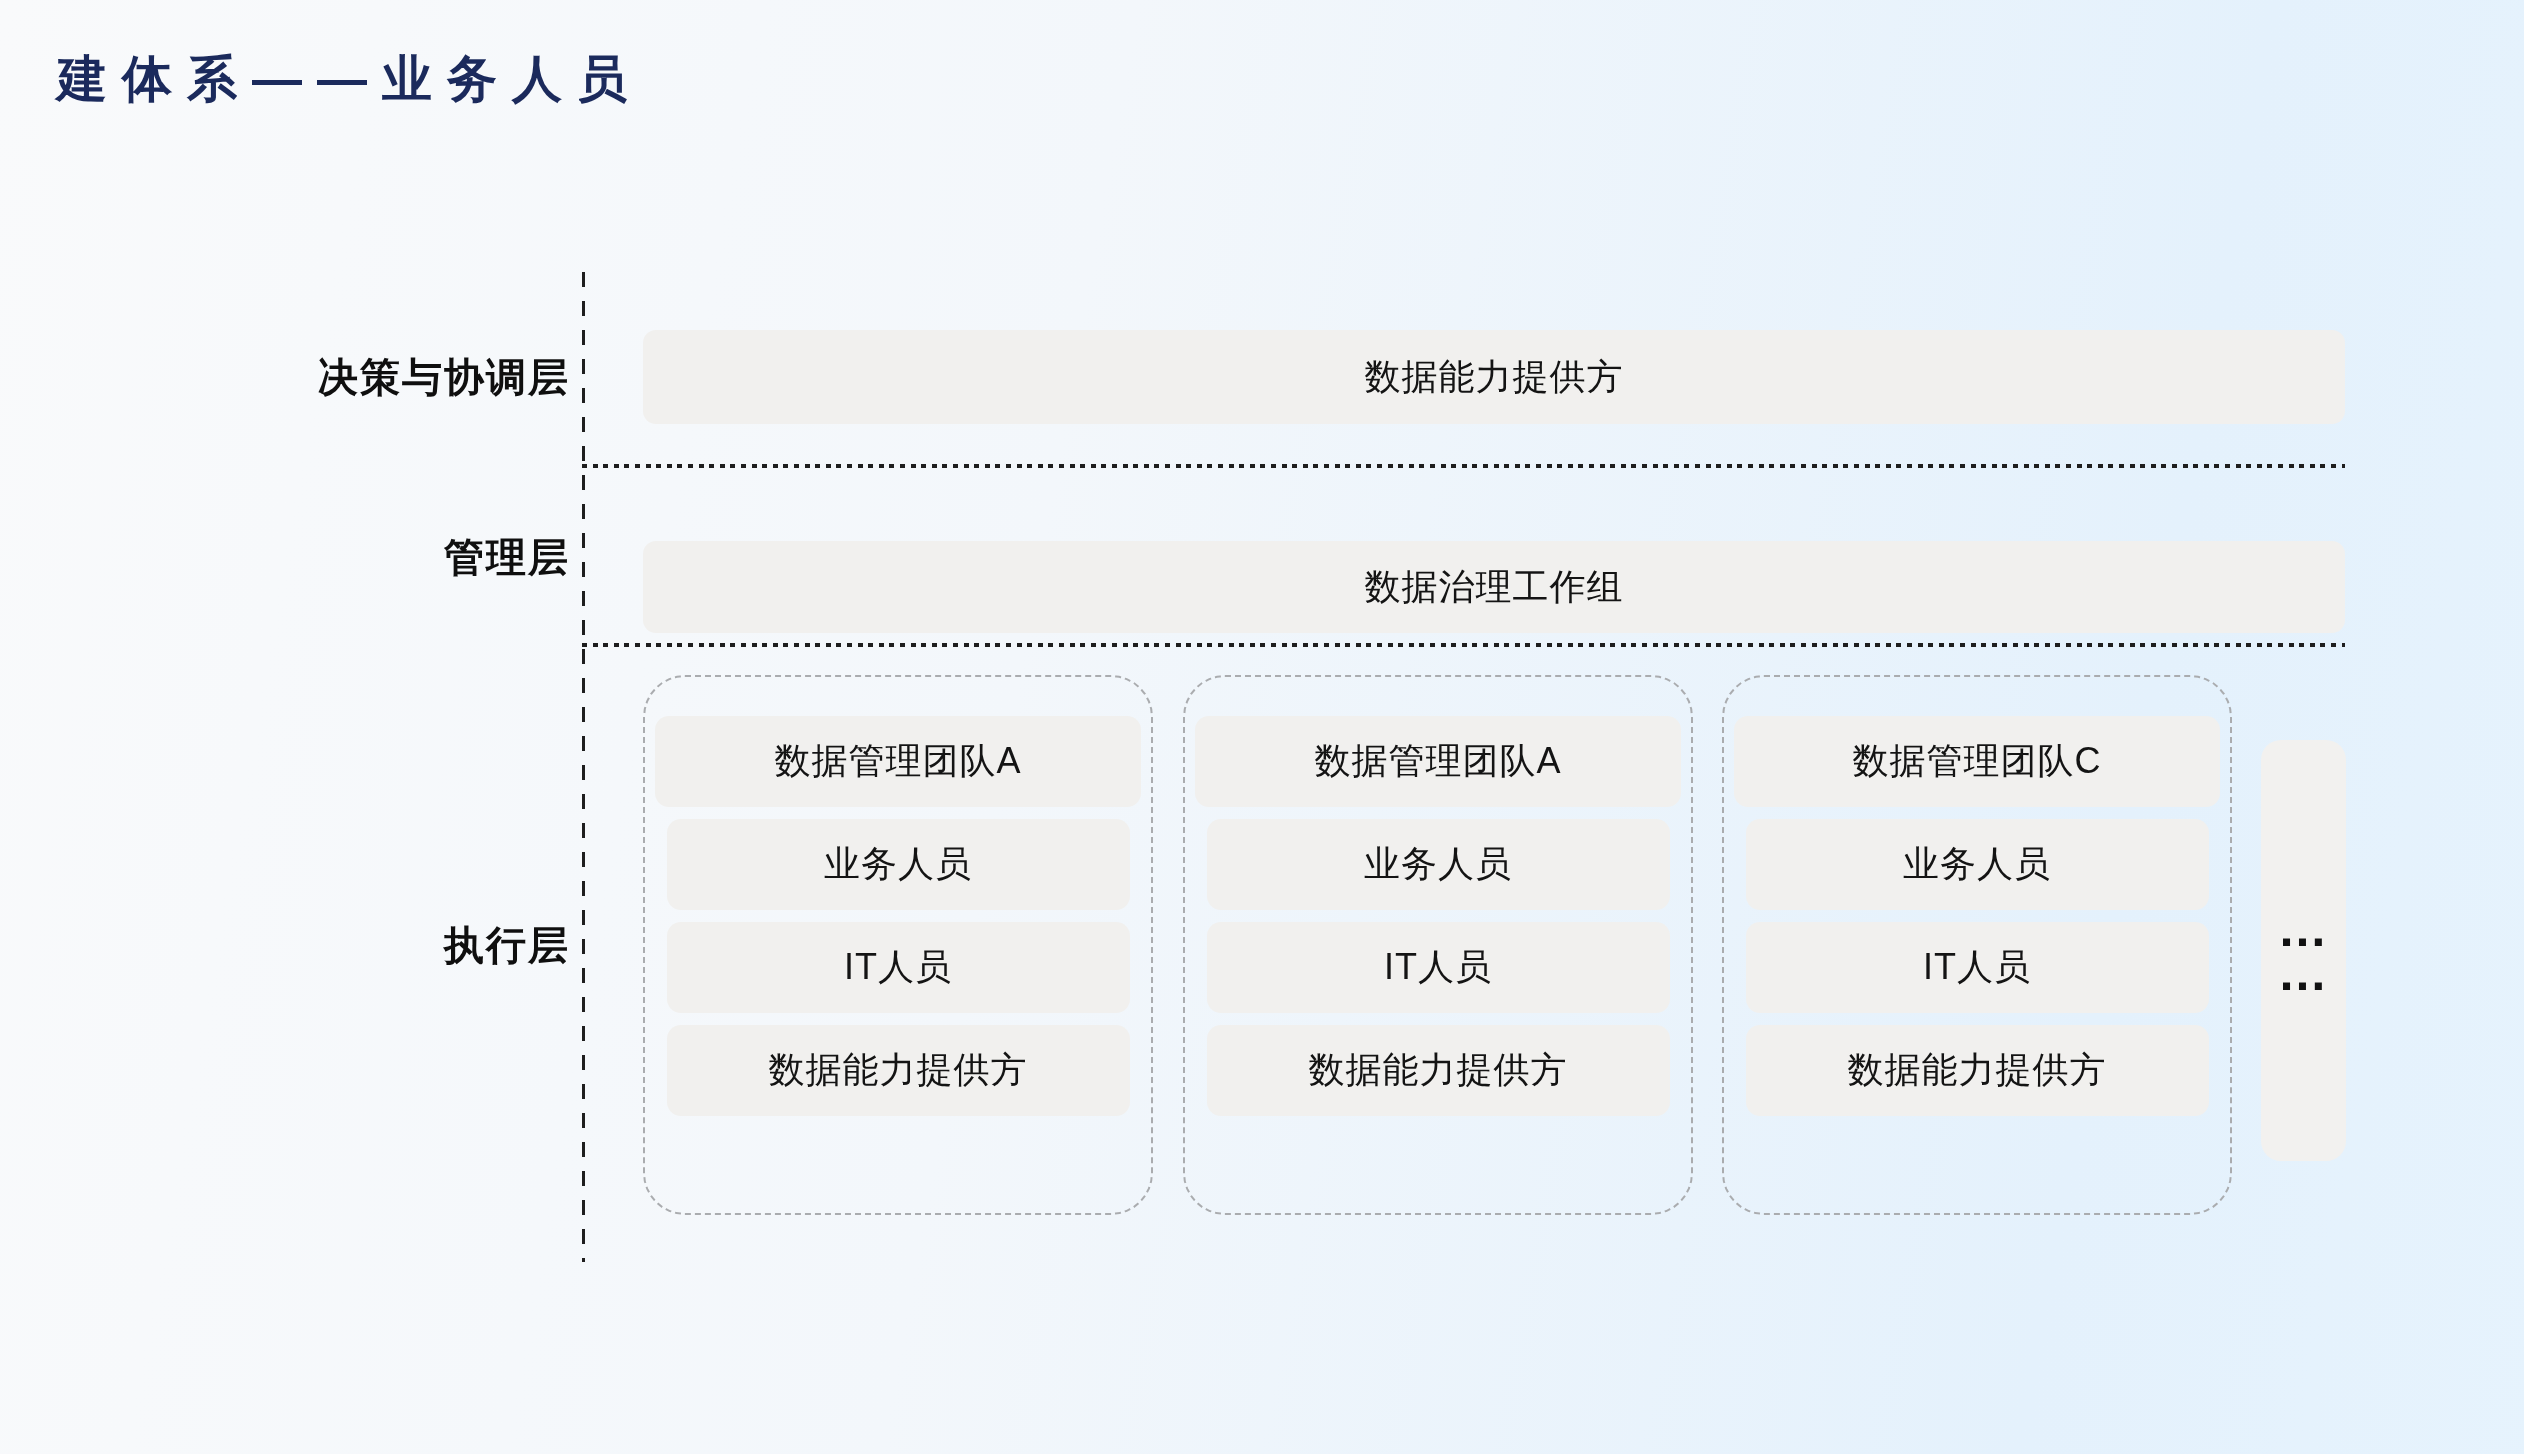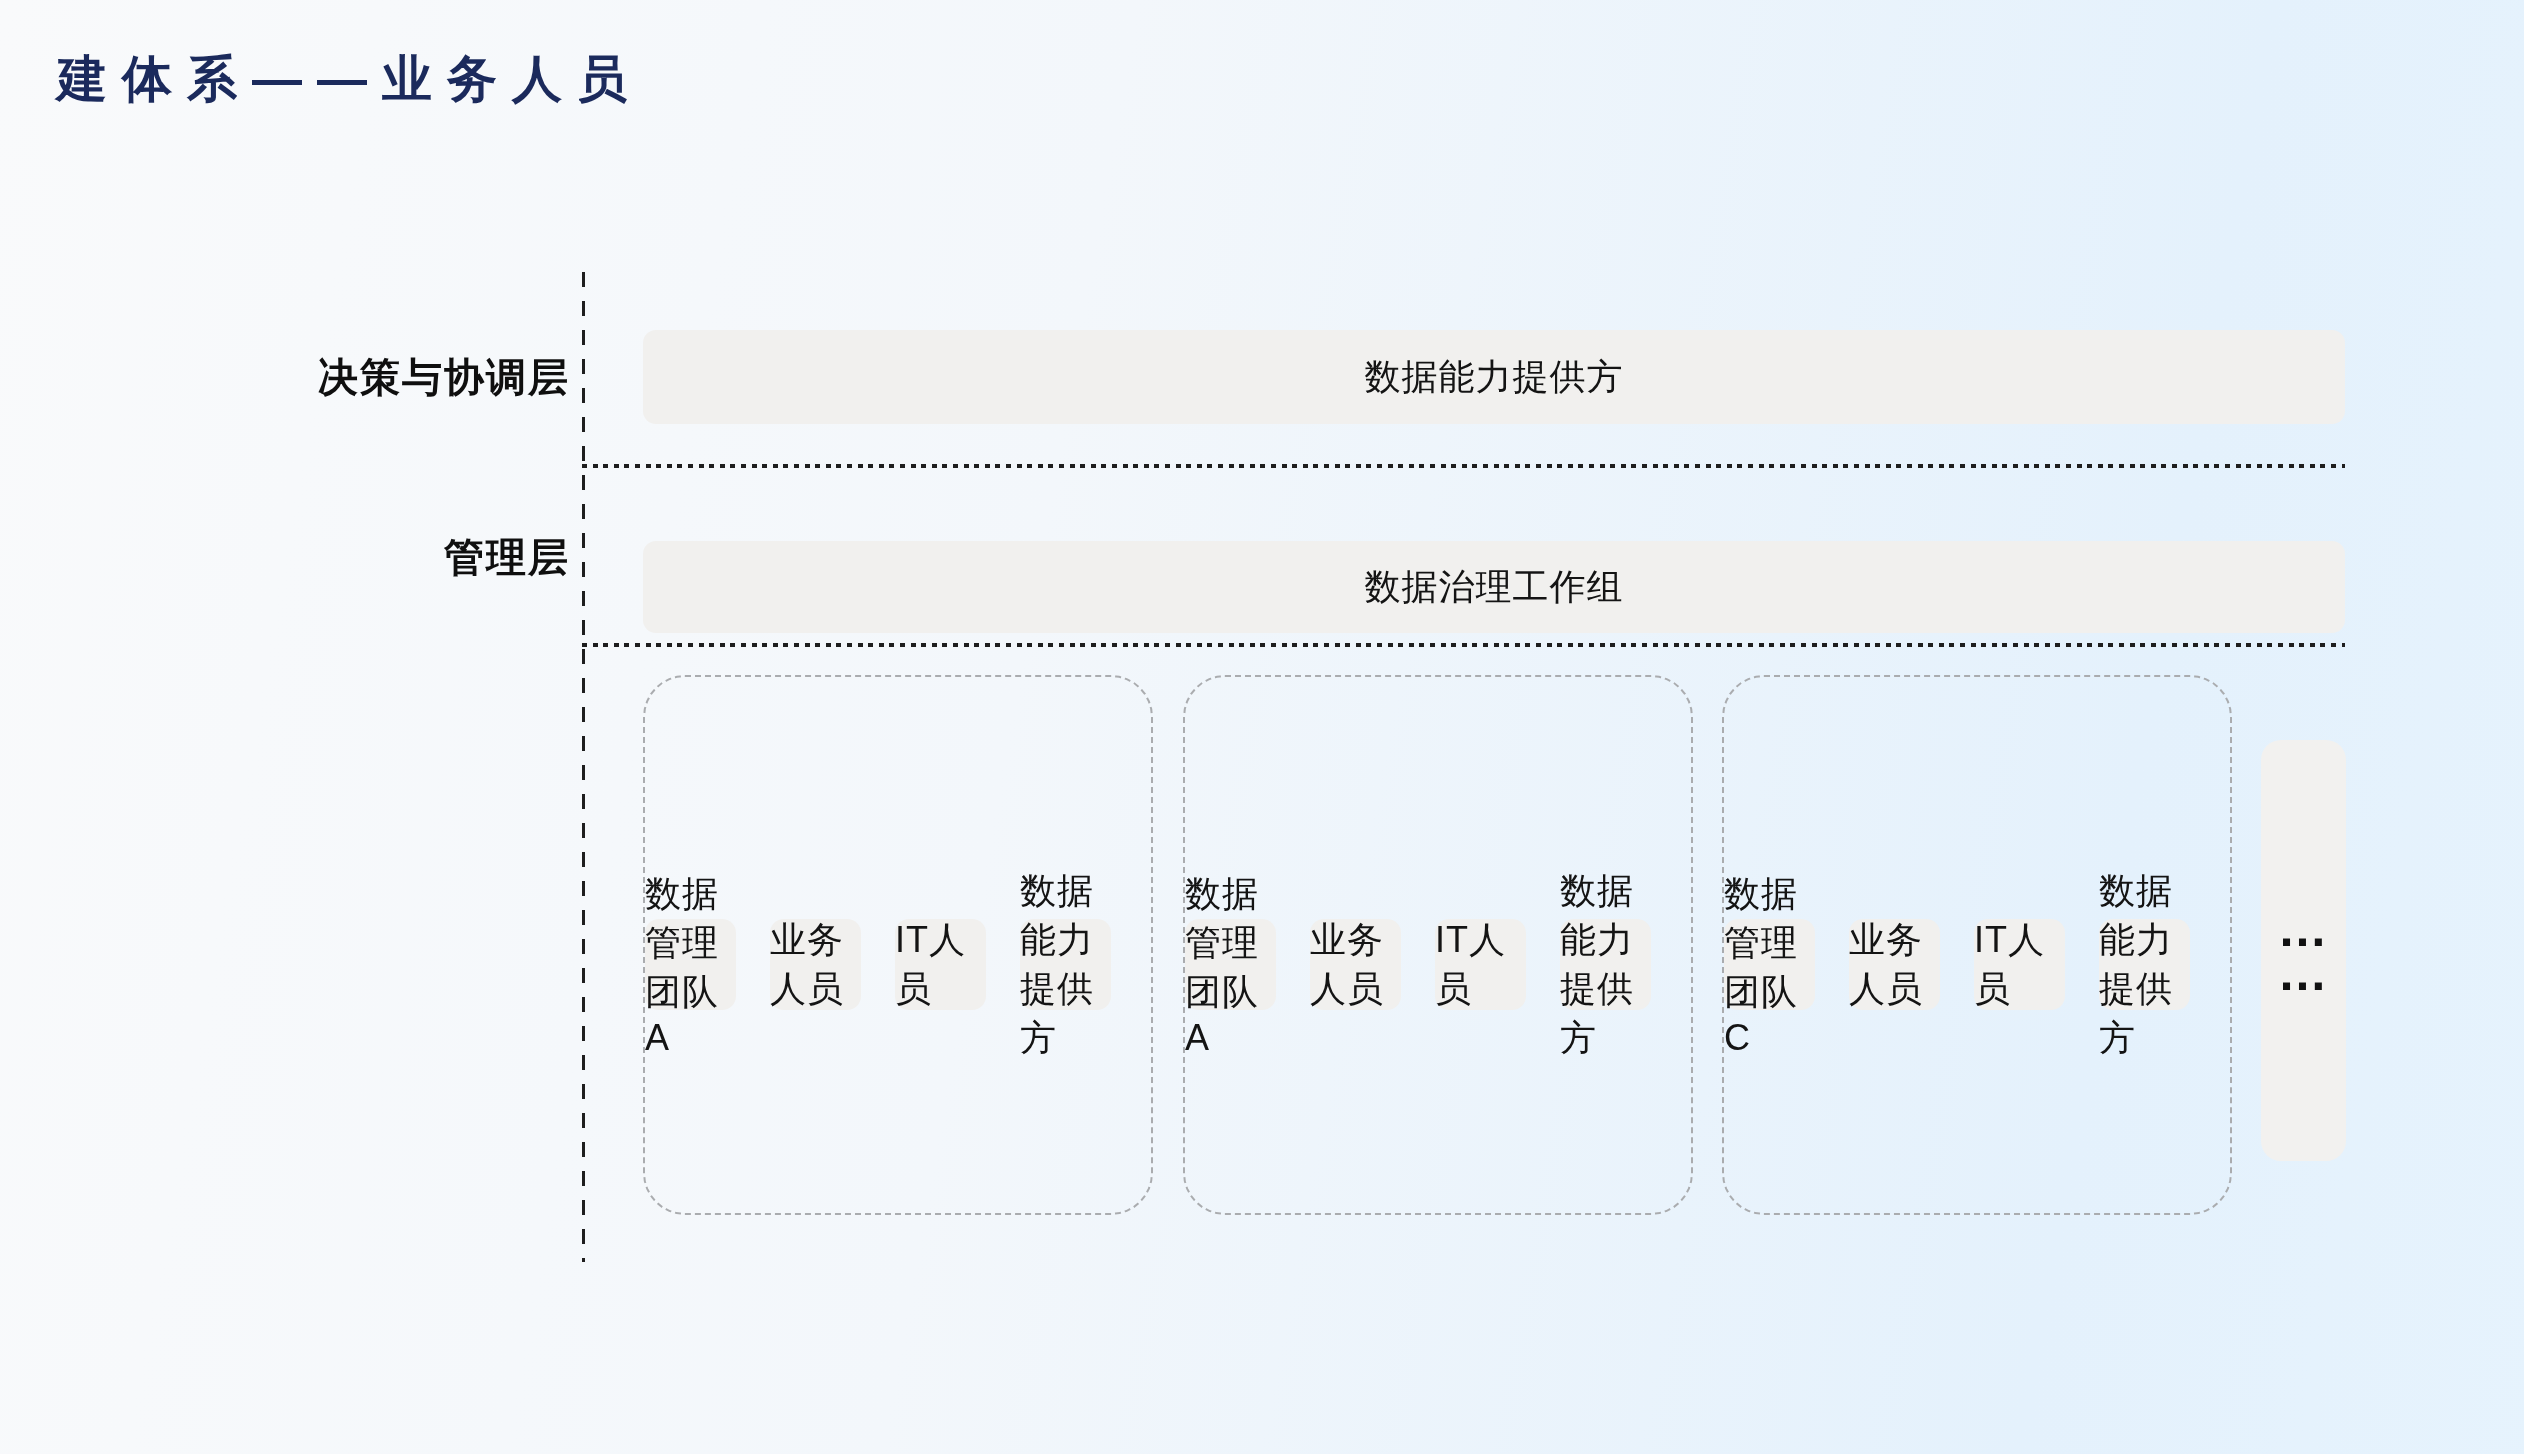--- a/index.html
+++ b/index.html
@@ -39,22 +39,22 @@
     position:absolute;left:643px;width:1702px;height:94px;
     background:#f1f0ee;border-radius:13px;
     display:flex;align-items:center;justify-content:center;
     font-size:36px;color:#141414;letter-spacing:1px;
   }
   .rowbox.r1{top:330px;}
   .rowbox.r2{top:541px;height:92px;}
   .team{
     position:absolute;top:675px;width:510px;height:540px;
     border:2px dashed #aaacaf;border-radius:42px;box-sizing:border-box;
-    display:flex;align-items:center;
-    padding-top:39px;gap:34px;
+    display:flex;flex-direction:column;align-items:center;
+    padding-top:39px;gap:12px;
   }
   .team.a{left:643px;}
   .team.b{left:1183px;}
   .team.c{left:1722px;}
   .tbox{
     height:91px;flex:0 0 91px;
     background:#f1f0ee;border-radius:14px;
     display:flex;align-items:center;justify-content:center;
     font-size:36px;color:#141414;letter-spacing:1px;
   }
@@ -81,20 +81,21 @@
   <div class="vline"></div>
   <div class="hdot first"></div>
   <div class="hdot second"></div>
 
   <div class="layer-label decision">决策与协调层</div>
   <div class="rowbox r1">数据能力提供方</div>
 
   <div class="layer-label management">管理层</div>
   <div class="rowbox r2">数据治理工作组</div>
 
+  <div class="layer-label execution">执行层</div>
 
   <div class="team a">
     <div class="tbox header">数据管理团队A</div>
     <div class="tbox member">业务人员</div>
     <div class="tbox member">IT人员</div>
     <div class="tbox member">数据能力提供方</div>
   </div>
 
   <div class="team b">
     <div class="tbox header">数据管理团队A</div>

